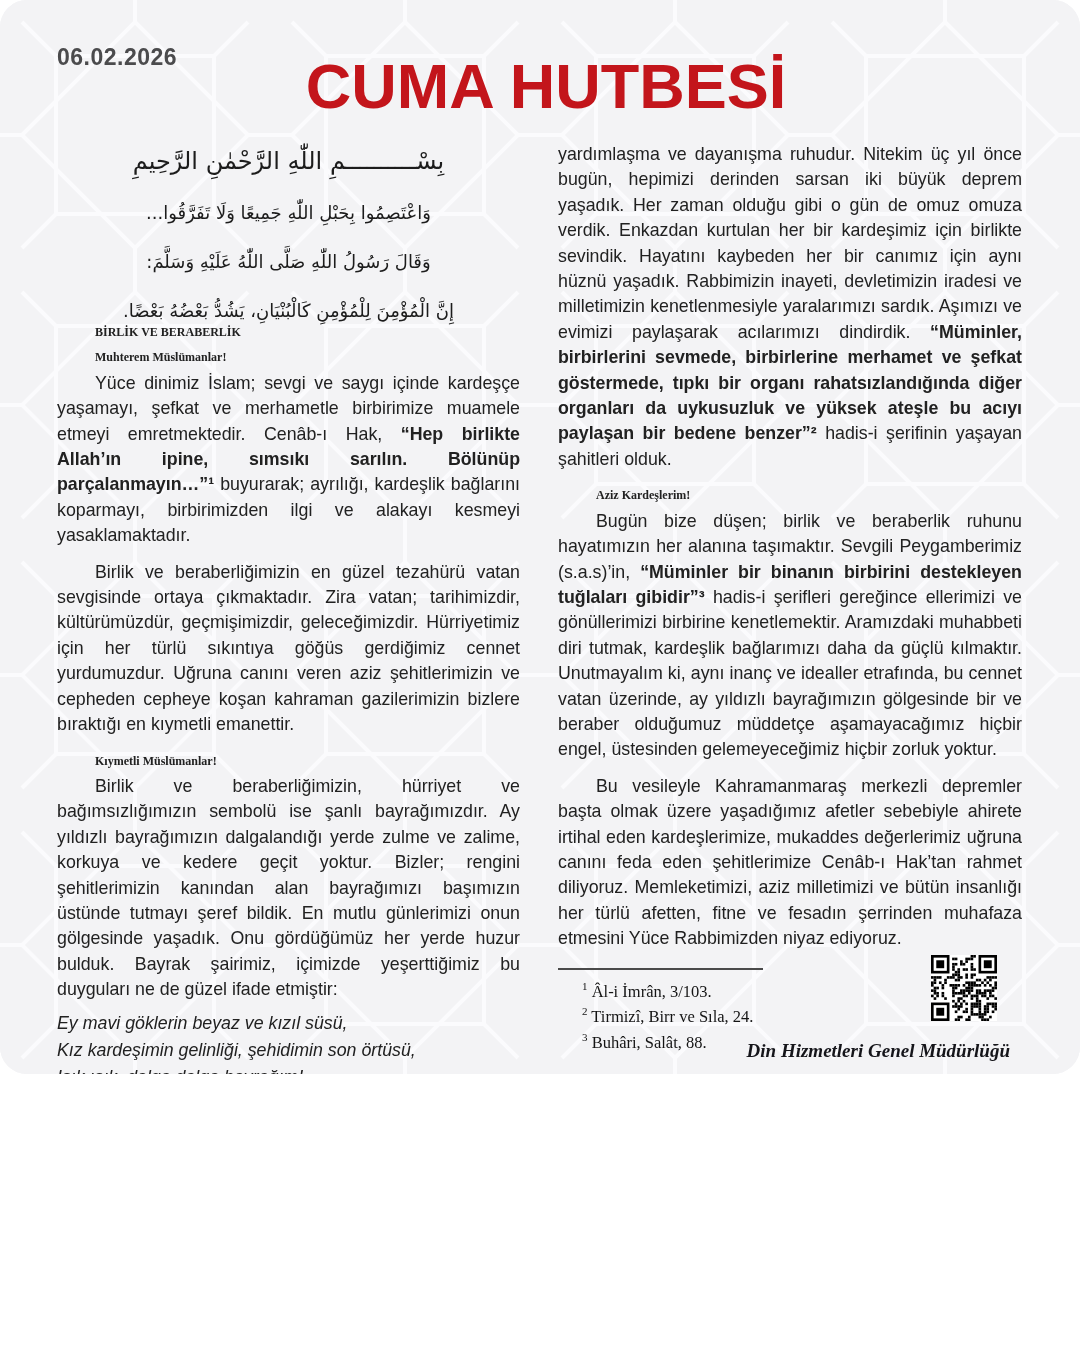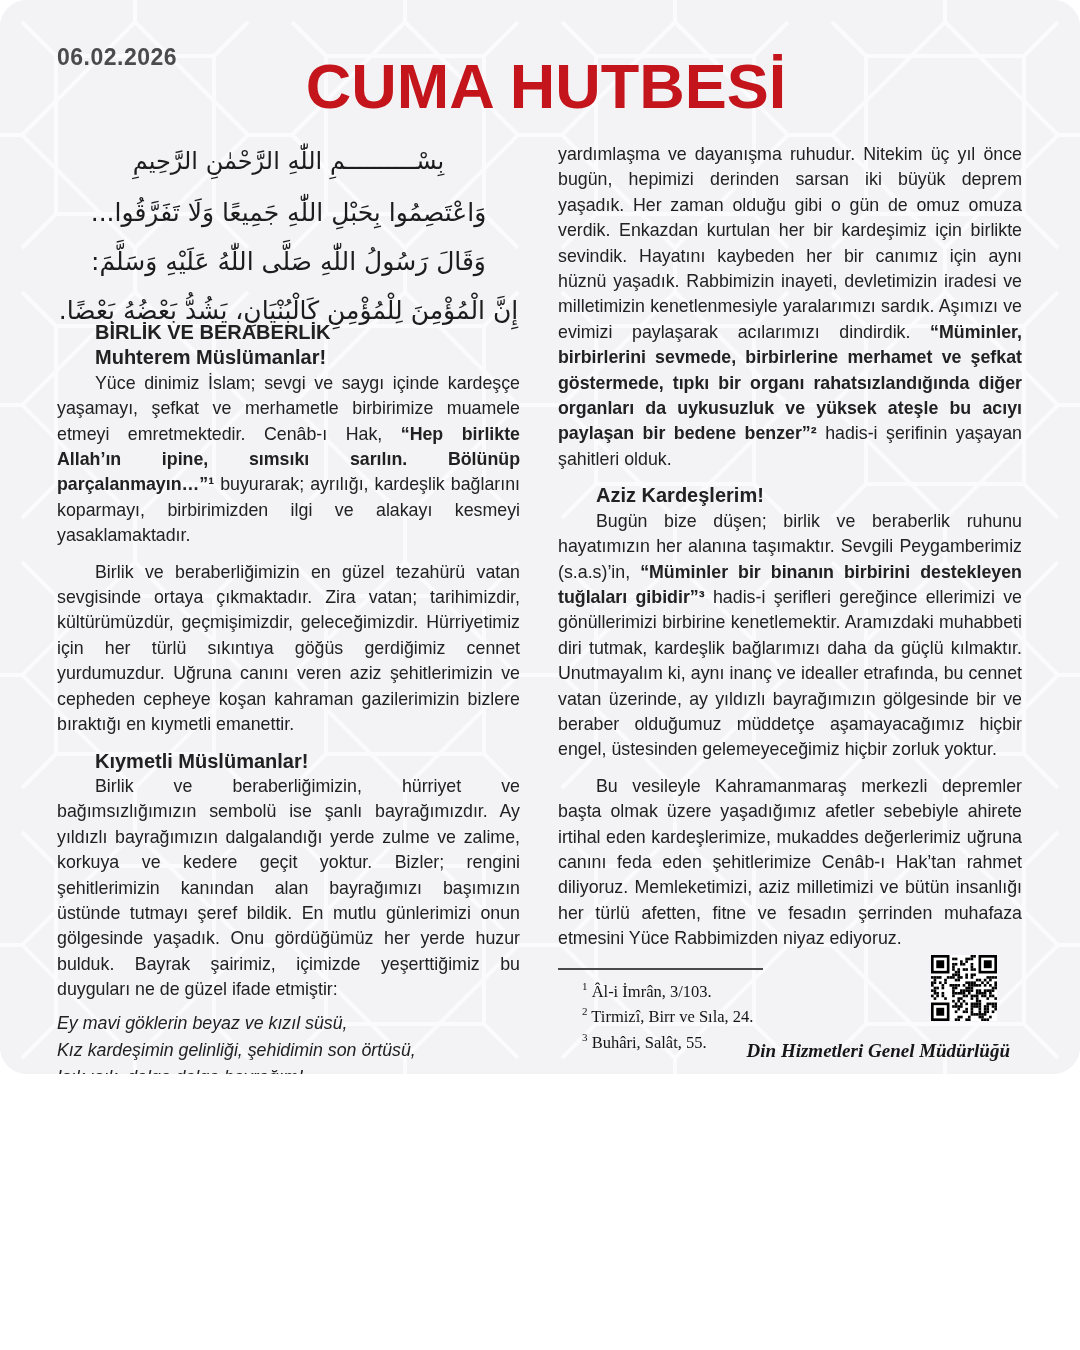--- a/index.html
+++ b/index.html
@@ -7,29 +7,29 @@
         font-family:"Liberation Sans","DejaVu Sans",sans-serif;color:#212121;border-radius:27px;}
   .bg-pattern{position:absolute;left:0;top:0;z-index:0;}
   .layer{position:absolute;z-index:1;}
 
   .date{left:57px;top:44px;font-size:23px;font-weight:bold;color:#4b4b4d;letter-spacing:.5px;}
   .title{left:6px;top:50px;width:1080px;text-align:center;font-size:63px;font-weight:bold;
          color:#c3151b;letter-spacing:0;}
 
   .arabic{left:57px;top:142px;width:463px;text-align:center;font-family:"DejaVu Sans",sans-serif;color:#1c1c1c;}
   .bismillah{font-size:24px;line-height:38px;margin-bottom:8px;direction:rtl;}
-  .arabic-line{direction:rtl;font-size:25px;line-height:49px;}
+  .arabic-line{direction:rtl;font-size:18px;line-height:49px;}
 
   .col-left{left:57px;top:320px;width:463px;}
   .col-right{left:558px;top:142px;width:464px;}
 
   .p{font-size:17.8px;line-height:25.4px;text-align:justify;text-indent:38px;margin:11px 0 0 0;}
   .p.cont{text-indent:0;margin-top:0;}
   .p.stretch-last{text-align-last:justify;}
-  .h{font-size:20px;line-height:25.4px;font-weight:bold;text-indent:38px;margin:11px 0 0 0;}
+  .h{font-size:12px;line-height:25.4px;font-weight:bold;text-indent:38px;margin:11px 0 0 0;font-family:Liberation Serif, serif;}
   .col-left > :first-child, .col-right > :first-child{margin-top:0;}
   .h + .h, .h + .p{margin-top:0;}
   .b{font-weight:bold;}
   .poem{margin-top:7px;}
   .poem-line{font-size:17.8px;line-height:27.2px;font-style:italic;}
 
   .fn-block{margin-top:16px;}
   .fn-divider{width:205px;border:none;border-top:2px solid #4a4a4a;margin:0 0 6px 0;}
   .fn{font-family:"Liberation Serif","DejaVu Serif",serif;font-size:16.5px;line-height:21px;color:#141414;margin-left:24px;}
   .fn sup{font-size:11px;}
@@ -116,21 +116,21 @@
 
   <div class="layer col-right">
     <div class="p cont"><span>yardımlaşma ve dayanışma ruhudur. Nitekim üç yıl önce bugün, hepimizi derinden sarsan iki büyük deprem yaşadık. Her zaman olduğu gibi o gün de omuz omuza verdik. Enkazdan kurtulan her bir kardeşimiz için birlikte sevindik. Hayatını kaybeden her bir canımız için aynı hüznü yaşadık. Rabbimizin inayeti, devletimizin iradesi ve milletimizin kenetlenmesiyle yaralarımızı sardık. Aşımızı ve evimizi paylaşarak acılarımızı dindirdik. </span><span class="b">“Müminler, birbirlerini sevmede, birbirlerine merhamet ve şefkat göstermede, tıpkı bir organı rahatsızlandığında diğer organları da uykusuzluk ve yüksek ateşle bu acıyı paylaşan bir bedene benzer”²</span><span> hadis-i şerifinin yaşayan şahitleri olduk.</span></div>
     <div class="h">Aziz Kardeşlerim!</div>
     <div class="p"><span>Bugün bize düşen; birlik ve beraberlik ruhunu hayatımızın her alanına taşımaktır. Sevgili Peygamberimiz (s.a.s)’in, </span><span class="b">“Müminler bir binanın birbirini destekleyen tuğlaları gibidir”³</span><span> hadis-i şerifleri gereğince ellerimizi ve gönüllerimizi birbirine kenetlemektir. Aramızdaki muhabbeti diri tutmak, kardeşlik bağlarımızı daha da güçlü kılmaktır. Unutmayalım ki, aynı inanç ve idealler etrafında, bu cennet vatan üzerinde, ay yıldızlı bayrağımızın gölgesinde bir ve beraber olduğumuz müddetçe aşamayacağımız hiçbir engel, üstesinden gelemeyeceğimiz hiçbir zorluk yoktur.</span></div>
     <div class="p">Bu vesileyle Kahramanmaraş merkezli depremler başta olmak üzere yaşadığımız afetler sebebiyle ahirete irtihal eden kardeşlerimize, mukaddes değerlerimiz uğruna canını feda eden şehitlerimize Cenâb-ı Hak’tan rahmet diliyoruz. Memleketimizi, aziz milletimizi ve bütün insanlığı her türlü afetten, fitne ve fesadın şerrinden muhafaza etmesini Yüce Rabbimizden niyaz ediyoruz.</div>
     <div class="fn-block">
       <hr class="fn-divider">
       <div class="fn"><sup>1</sup> <span>Âl-i İmrân, 3/103.</span></div>
       <div class="fn"><sup>2</sup> <span>Tirmizî, Birr ve Sıla, 24.</span></div>
-      <div class="fn"><sup>3</sup> <span>Buhâri, Salât, 55.</span></div>
+      <div class="fn"><sup>3</sup> <span>Buhâri, Salât, 88.</span></div>
     </div>
   </div>
 
   <svg id="qr-svg" class="layer qr" width="66" height="66">
       <rect x="0" y="0" width="66" height="66" fill="#ffffff"></rect>
       <rect x="39.6" y="0" width="2.64" height="2.64" fill="#000000"></rect>
       <rect x="42.24" y="0" width="2.64" height="2.64" fill="#000000"></rect>
       <rect x="21.12" y="2.64" width="2.64" height="2.64" fill="#000000"></rect>
       <rect x="23.76" y="2.64" width="2.64" height="2.64" fill="#000000"></rect>
       <rect x="34.32" y="2.64" width="2.64" height="2.64" fill="#000000"></rect>

